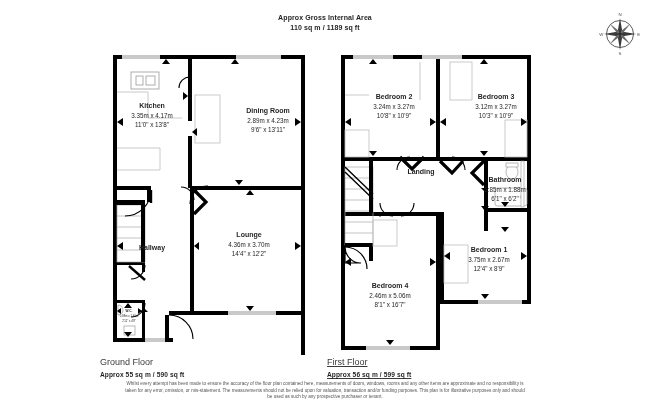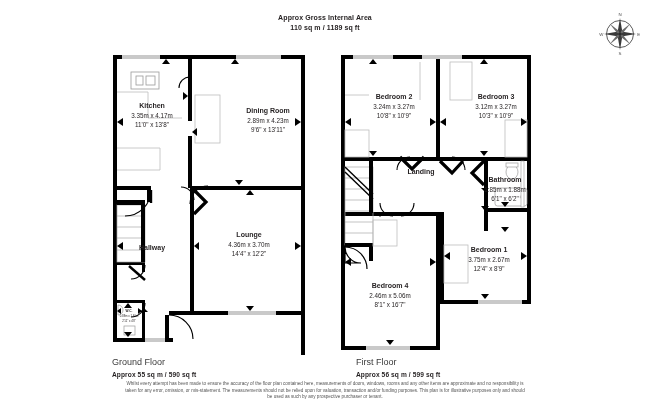--- a/index.html
+++ b/index.html
@@ -51,22 +51,22 @@
     line-height: 11px;
     color: #3a3a3a;
   }
   .floor-label .area {
     font-size: 6.6px;
     font-weight: bold;
     color: #231f20;
     margin-top: 1px;
     letter-spacing: 0.1px;
   }
-  .gf-label { top: 357px; left: 112px; }
-  .ff-label { top: 357px; left: 356px; }
+  .gf-label { top: 357px; left: 100px; }
+  .ff-label { top: 357px; left: 327px; text-decoration: underline; }
   .disclaimer {
     position: absolute;
     top: 381px;
     left: 125px;
     width: 400px;
     text-align: center;
     font-size: 4.6px;
     line-height: 6.6px;
     color: #555555;
   }

